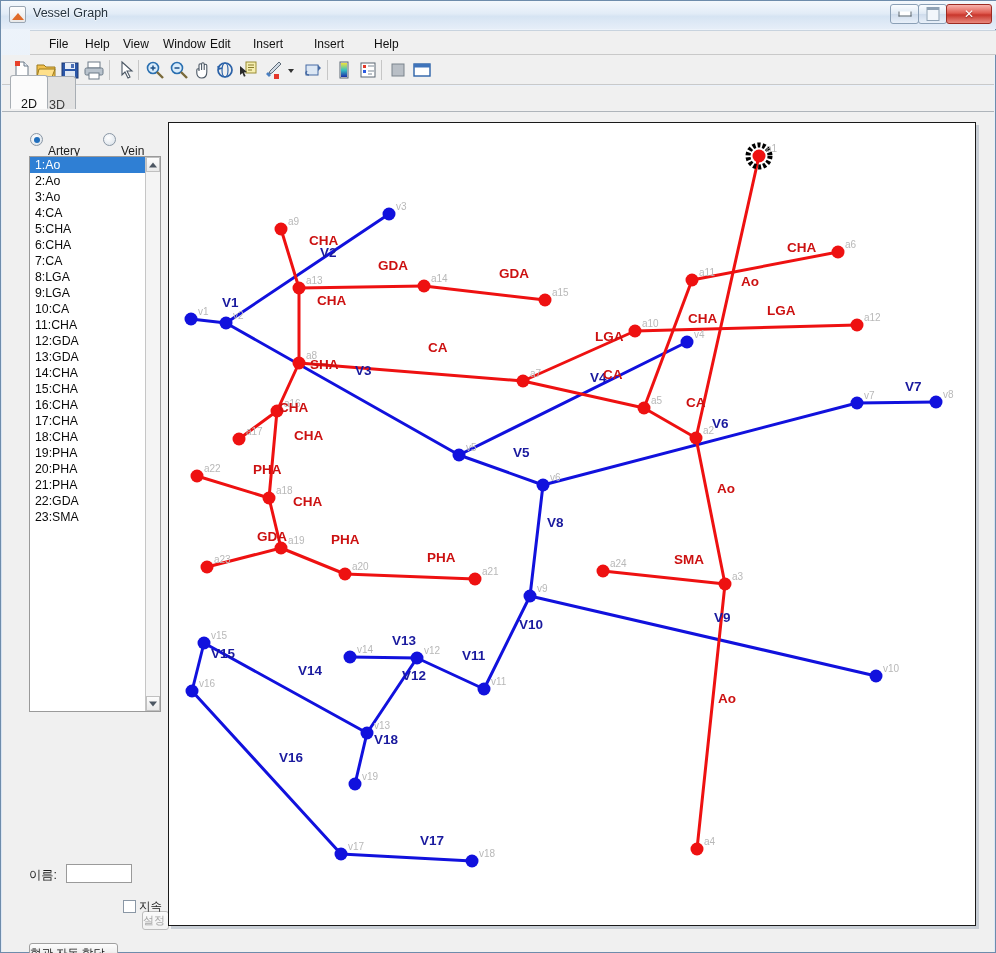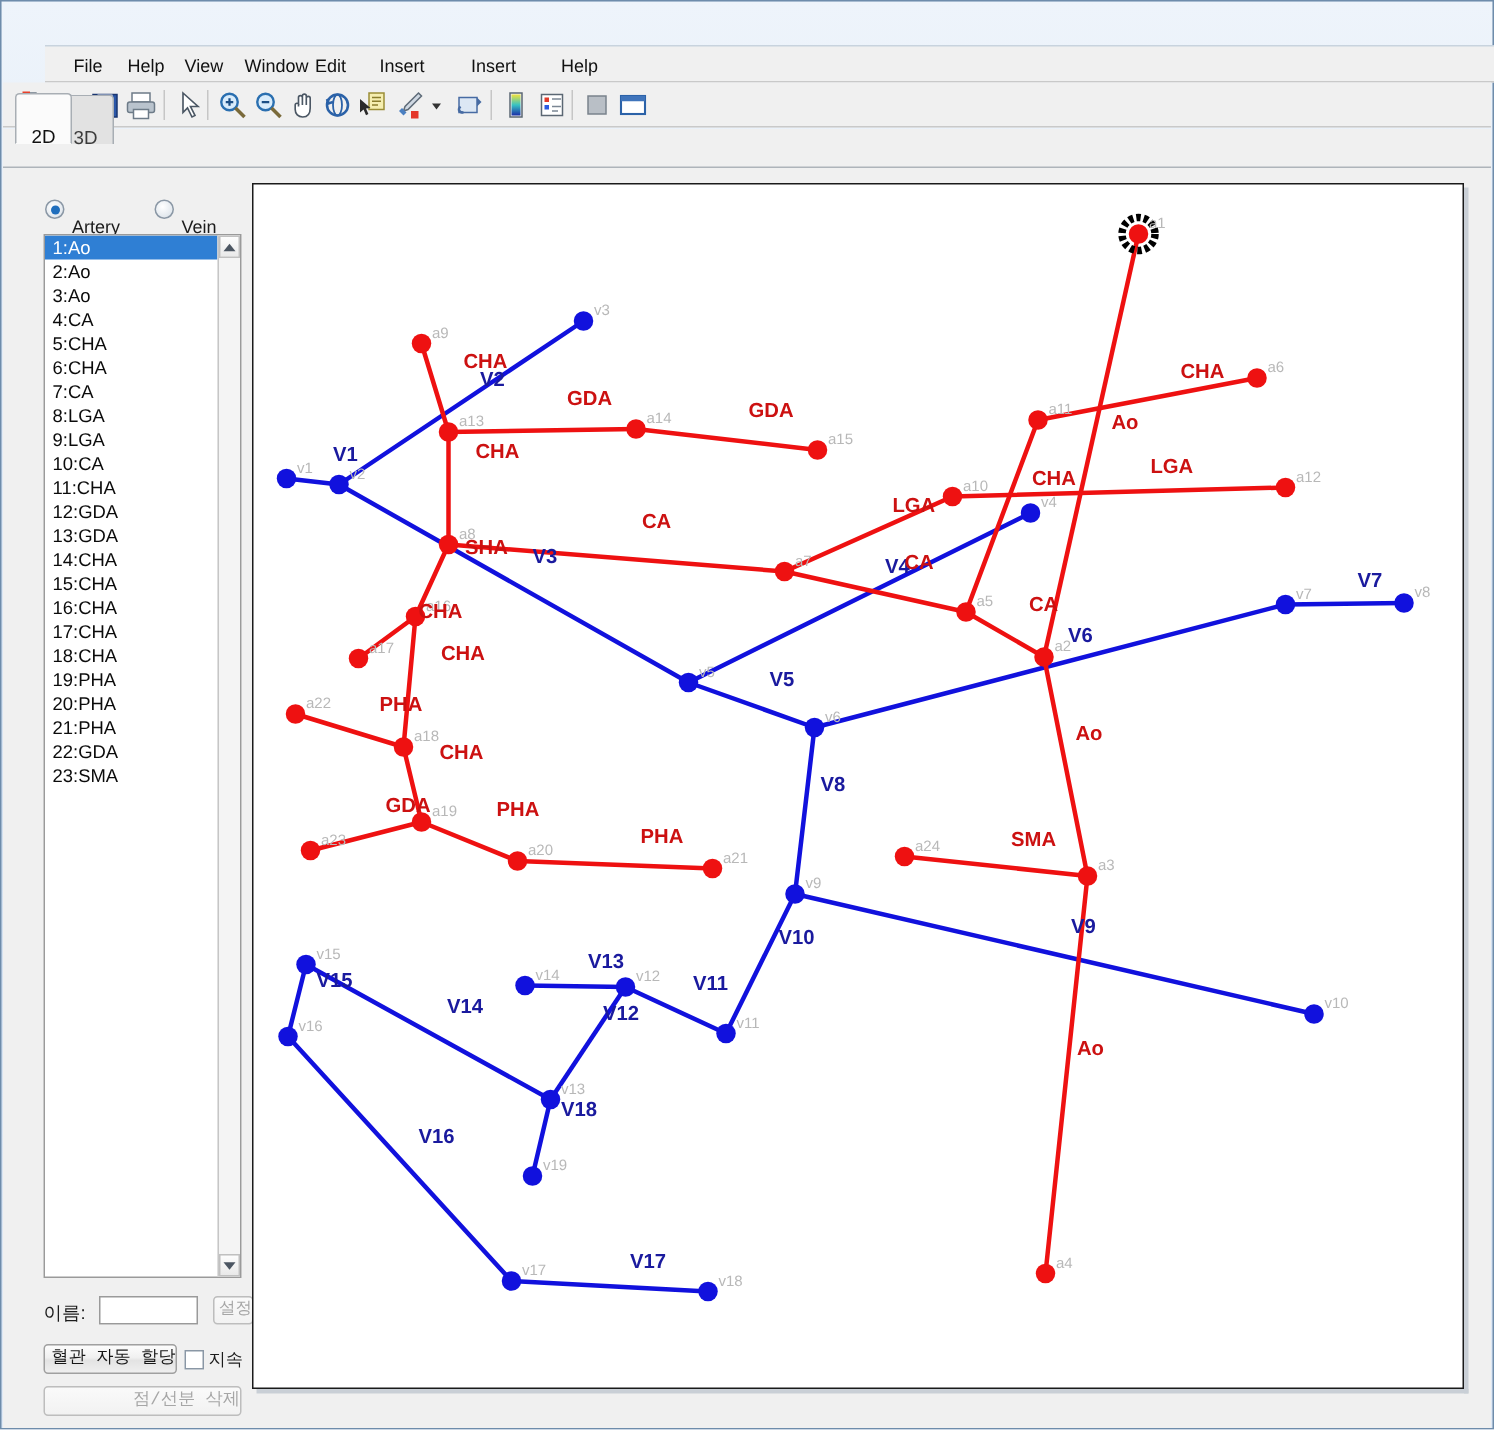--- a/index.html
+++ b/index.html
@@ -81,21 +81,21 @@
 
   
   .tabstrip{
     position:absolute;left:1px;top:85px;width:992px;height:26px;
     background:#f0f0f0;box-sizing:border-box;
   }
   .tabstrip:after{
     content:"";position:absolute;left:0;bottom:0;width:992px;height:1px;background:#aeb4ba;
   }
   .tab{
-    position:absolute;bottom:16px;height:25px;padding:16px 10px;font-size:12.5px;color:#222;
+    position:absolute;bottom:3px;height:25px;padding:16px 10px;font-size:12.5px;color:#222;
     line-height:25px;box-sizing:border-box;border:1px solid #a8aeb4;border-bottom:none;
     border-radius:3px 3px 0 0;
   }
   .tab.active{background:#fbfbfb;color:#111;z-index:3;border-bottom:1px solid #fbfbfb;}
   .tab.inactive{background:#e2e2e2;color:#3b3b3b;z-index:1;}
 
   
   .content{
     position:absolute;left:1px;top:111px;width:992px;height:840px;
     background:#f0f0f0;
@@ -106,21 +106,21 @@
   .radio{position:absolute;top:1px;width:13px;height:13px;border-radius:50%;
     background:radial-gradient(circle at 40% 35%,#ffffff,#e2e8ee 70%,#c3ccd6);
     border:1px solid #8a97a5;box-sizing:border-box;}
   .radio.sel:after{
     content:"";position:absolute;left:2.5px;top:2.5px;width:6px;height:6px;border-radius:50%;
     background:#1f6ebd;
   }
   .radio-lbl{position:absolute;top:0px;font-size:12px;color:#1b1b1b;margin-top:12px;}
 
   .listbox{
-    position:absolute;left:27px;top:44px;width:132px;height:696px;
+    position:absolute;left:27px;top:44px;width:132px;height:556px;
     background:#fff;border:1px solid #9a9a9a;box-sizing:border-box;overflow:hidden;
   }
   .list-items{position:absolute;left:0;top:0;width:115px;}
   .li{
     height:16px;line-height:16px;font-size:12.3px;color:#0b0b0b;padding-left:5px;
     white-space:nowrap;
   }
   .li.sel{background:#2f7fd4;color:#fff;}
   .scroll{
     position:absolute;right:0;top:0;width:15px;height:100%;
@@ -143,22 +143,23 @@
   .name-lbl{position:absolute;left:0;top:3px;font-size:12.3px;color:#1b1b1b;}
   .name-input{
     position:absolute;left:37px;top:0;width:66px;height:19px;
     background:#fff;border:1px solid #9a9a9a;box-sizing:border-box;
     font-family:"Liberation Sans",sans-serif;font-size:11px;padding:1px 3px;color:#222;
   }
   .btn{
     position:absolute;box-sizing:border-box;
     background:linear-gradient(#fdfdfd,#f0f0f0 45%,#e3e3e3 55%,#efefef);
     border:1px solid #a0a0a0;border-radius:3px;
-    font-size:12px;color:#161616;text-align:right;cursor:default;
-    font-family:Liberation Mono, monospace;
+    font-size:12px;color:#161616;text-align:left;cursor:default;
+    font-family:Liberation Serif, serif;
+    margin-top:47px;
   }
   .btn.small{right:0;top:0;width:27px;height:19px;line-height:17px;font-size:11px;color:#9b9b9b;}
   .btn.disabled{color:#a6a6a6;background:linear-gradient(#fafafa,#f2f2f2);border-color:#bdbdbd;}
 
   .chk{
     position:absolute;width:13px;height:13px;background:#fff;
     border:1px solid #8a97a5;box-sizing:border-box;
   }
 
   
@@ -173,20 +174,39 @@
   }
   .shadow-b{
     position:absolute;left:170px;top:925px;width:808px;height:3px;background:#c9cfd6;
   }
 </style>
 </head>
 <body>
 
 <div id="app">
 
+  <div class="titlebar">
+    <div class="tb-icon"></div>
+    <div class="tb-title">Vessel Graph</div>
+    <div class="winbtns">
+      <div class="winbtn">
+        <span class="g">
+            <i class="min-glyph"></i>
+          </span>
+      </div>
+      <div class="winbtn">
+        <span class="g">
+            <i class="max-glyph"></i>
+          </span>
+      </div>
+      <div class="winbtn close">
+        <span class="g">✕</span>
+      </div>
+    </div>
+  </div>
 
   <div class="menubar">
     <div class="menu-item" style="left:12px">File</div>
     <div class="menu-item" style="left:48px">Help</div>
     <div class="menu-item" style="left:86px">View</div>
     <div class="menu-item" style="left:126px">Window</div>
     <div class="menu-item" style="left:173px">Edit</div>
     <div class="menu-item" style="left:216px">Insert</div>
     <div class="menu-item" style="left:277px">Insert</div>
     <div class="menu-item" style="left:337px">Help</div>

